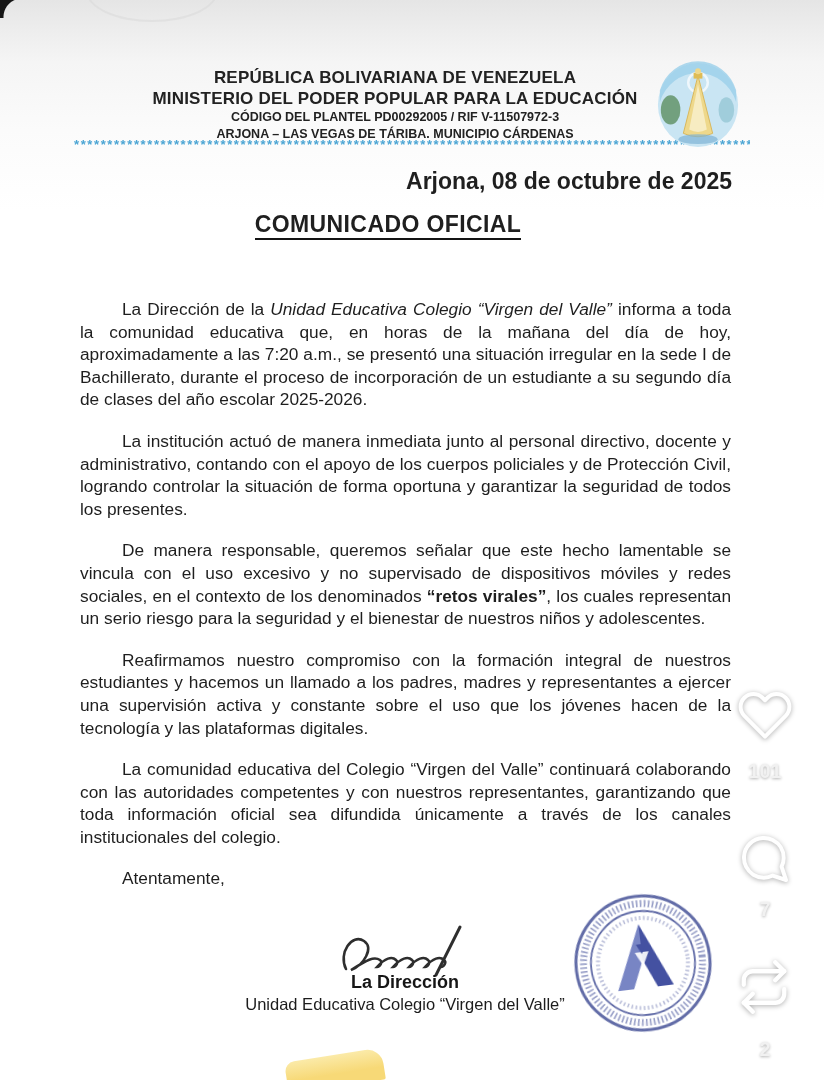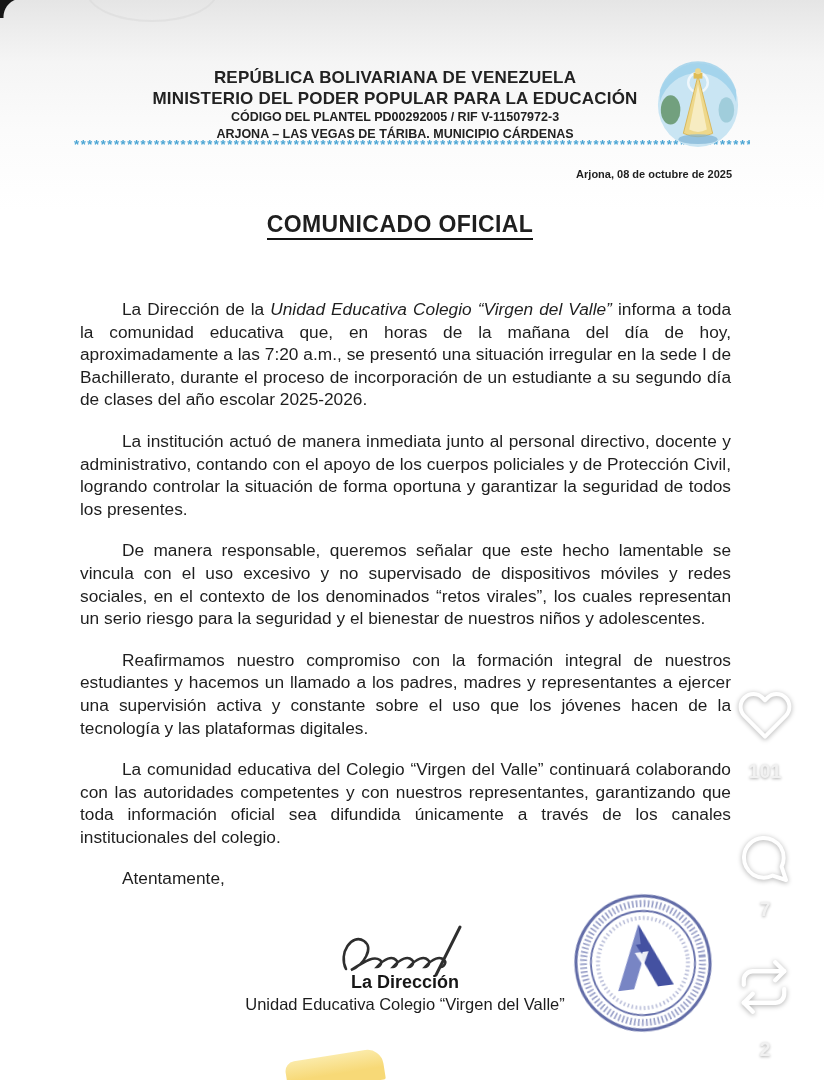--- a/index.html
+++ b/index.html
@@ -16,30 +16,30 @@
   .lh{position:absolute;left:100px;top:66px;width:590px;text-align:center;line-height:1;}
   .lh div{margin:0;}
   .lh-l1,.lh-l2{font-size:17px;font-weight:bold;letter-spacing:.2px;color:#222;padding-top:3px;}
   .lh-l2{padding-top:4px;}
   .lh-l3{font-size:17px;font-weight:bold;letter-spacing:.3px;padding-top:4px;}
   .lh-l4,.lh-l5{font-size:12.5px;font-weight:bold;color:#222;padding-top:4px;}
   .divider{position:absolute;left:74px;top:138px;width:676px;height:14px;overflow:hidden;
     font-size:13px;font-weight:bold;letter-spacing:1.6px;color:#4ba5d4;white-space:nowrap;line-height:14px;}
   .logo{position:absolute;left:654px;top:60px;width:88px;height:90px;filter:blur(.4px);}
   
-  .date{position:absolute;left:80px;top:168px;width:652px;text-align:right;font-weight:bold;font-size:11px;}
-  .title{position:absolute;left:80px;top:211px;width:640px;text-align:center;}
+  .date{position:absolute;left:80px;top:168px;width:652px;text-align:right;font-weight:bold;font-size:23px;}
+  .title{position:absolute;left:68px;top:211px;width:640px;text-align:center;}
   .title span{font-size:23px;font-weight:bold;letter-spacing:.4px;border-bottom:2.5px solid #141414;padding-bottom:1px;}
   
   .body{position:absolute;left:80px;top:282px;width:651px;font-size:17.3px;line-height:22.6px;
     text-align:justify;color:#1e1e1e;}
   .body p{margin:16px 0 19px 0;text-indent:42px;}
   .body .closing{text-align:left;margin-bottom:0;}
   .seg-italic{font-style:italic;}
-  .seg-bold{font-weight:normal;}
+  .seg-bold{font-weight:bold;}
   
   .sig{position:absolute;left:80px;top:915px;width:650px;text-align:center;}
   .sig-svg{position:absolute;left:258px;top:6px;width:136px;height:58px;}
   .sig-name{position:absolute;left:0;top:57px;width:650px;font-size:18px;font-weight:bold;color:#161616;}
   .sig-org{position:absolute;left:0;top:80px;width:650px;font-size:16.5px;color:#1c1c1c;}
   .stamp{position:absolute;left:570px;top:890px;width:146px;height:146px;z-index:3;
     transform:rotate(-7deg);opacity:.92;filter:blur(.3px);}
   .sticker{position:absolute;left:286px;top:1055px;width:98px;height:32px;z-index:6;
     background:linear-gradient(180deg,#fbeaa8 0%,#f7d977 60%);transform:rotate(-9deg);
     border-radius:10px 16px 2px 2px;}

